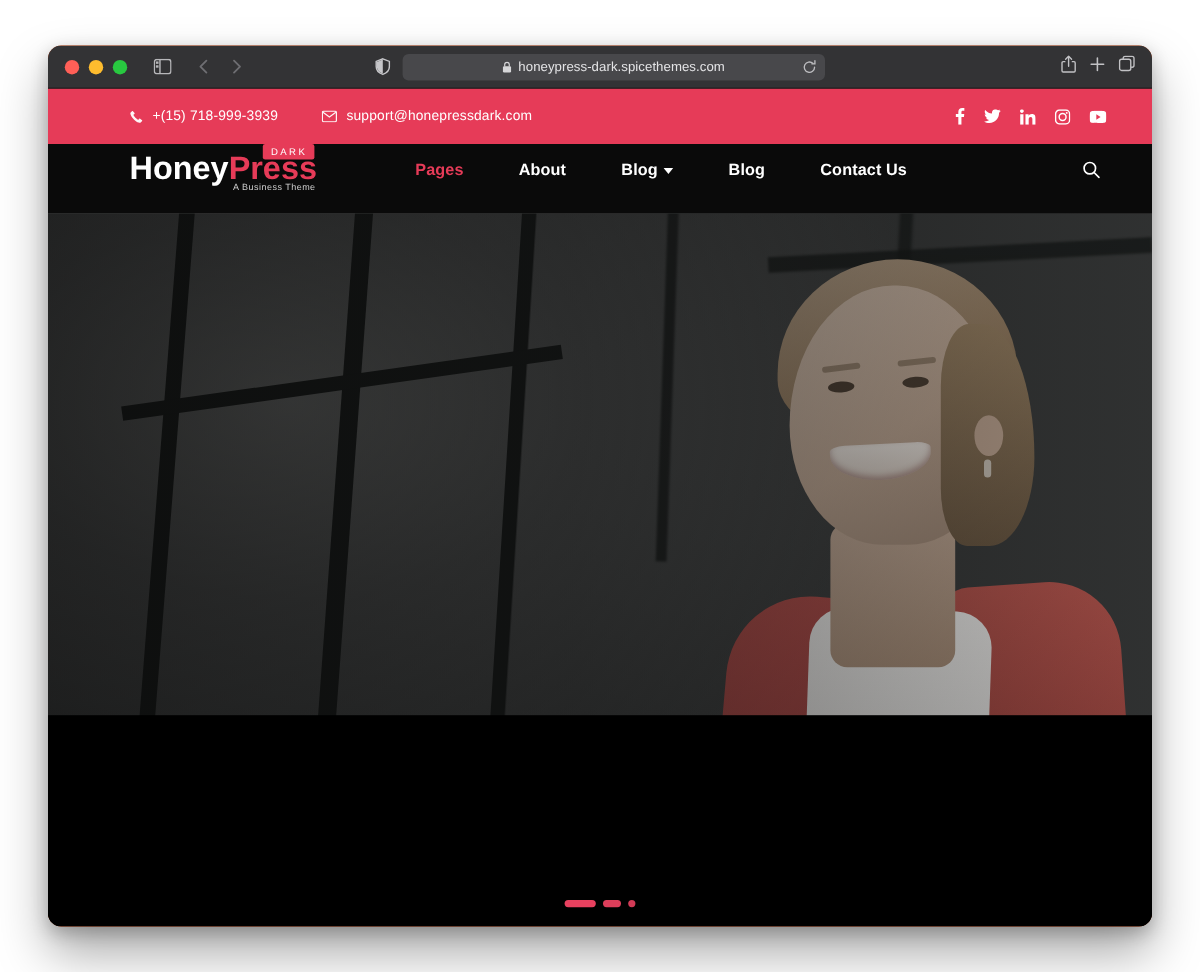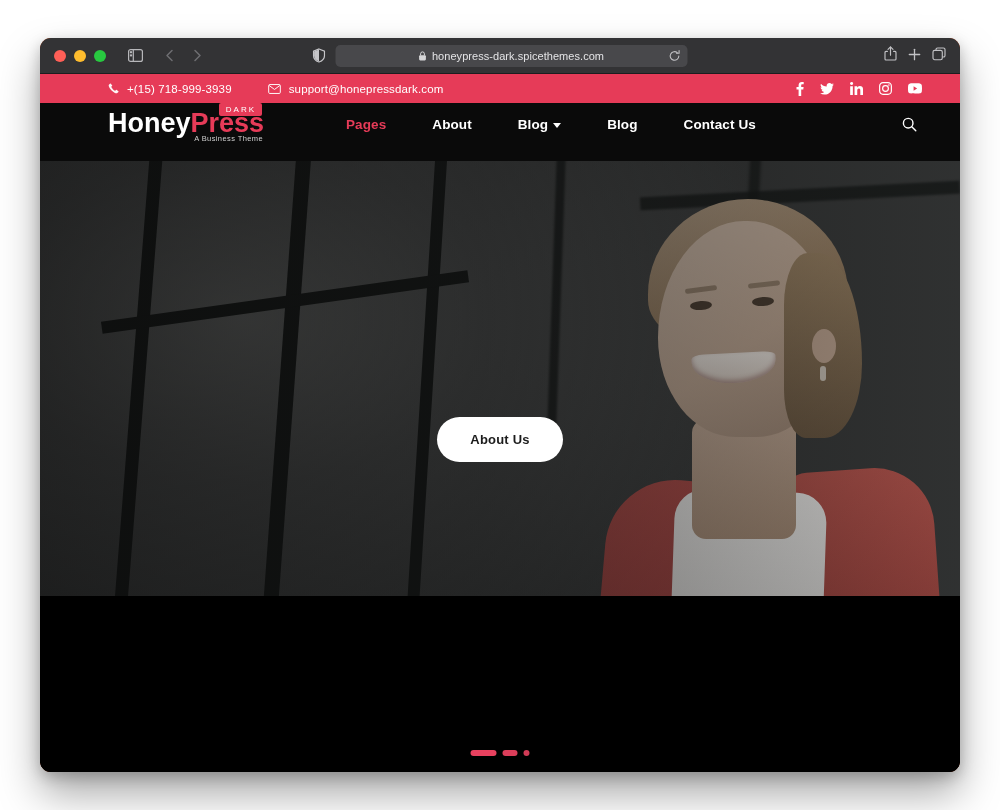--- a/index.html
+++ b/index.html
@@ -60,21 +60,21 @@
   .chrome-right{
     position:absolute; right:14px; display:flex; align-items:center; gap:11px;
     color:#c2c2c5;
   }
 
   
   .site{ position:relative; width:100%; height:698px; background:#000; }
 
   
   .topbar{
-    height:29px; background:#E63B58;
+    height:46px; background:#E63B58;
     display:flex; align-items:center; justify-content:space-between;
     padding:0 38px 0 68px;
   }
   .topbar-left{ display:flex; align-items:center; gap:36px; }
   .tb-item{ display:flex; align-items:center; gap:8px; }
   .tb-item .ic{ display:flex; color:#fff; opacity:.95; }
   .tb-item .txt{ font-size:11.5px; color:#ffffff; letter-spacing:.15px; }
   .socials{ display:flex; align-items:center; gap:16px; }
   .soc{ display:flex; color:#fff; }
 
@@ -462,21 +462,20 @@
           <div class="sj-eye r"></div>
           <div class="sj-smile"></div>
           <div class="sj-ear"></div>
           <div class="sj-earring"></div>
         </div>
         <div class="hero-overlay"></div>
       </div>
 
       <div class="hero-content">
         <div class="hero-btns">
-          <button class="btn ghost">About Us</button>
         </div>
       </div>
     </div>
 
     <div class="hero-foot">
       <div class="dots">
         <span class="dot d0"></span>
         <span class="dot d1"></span>
         <span class="dot d2"></span>
       </div>

